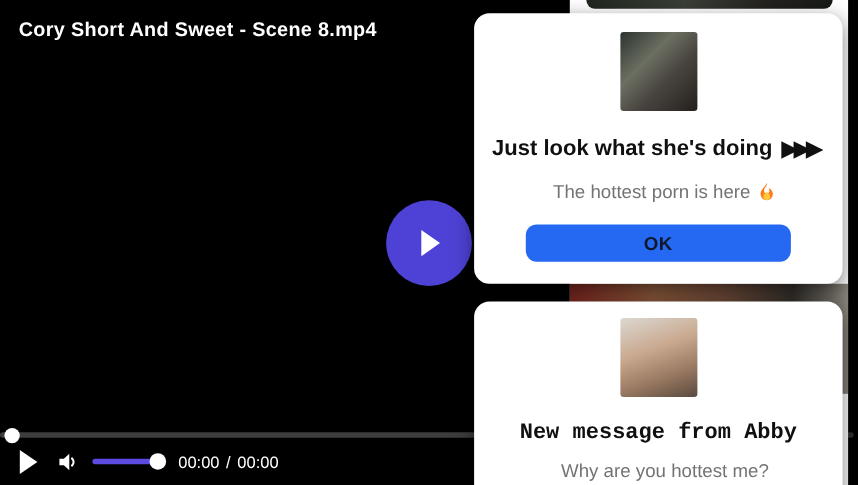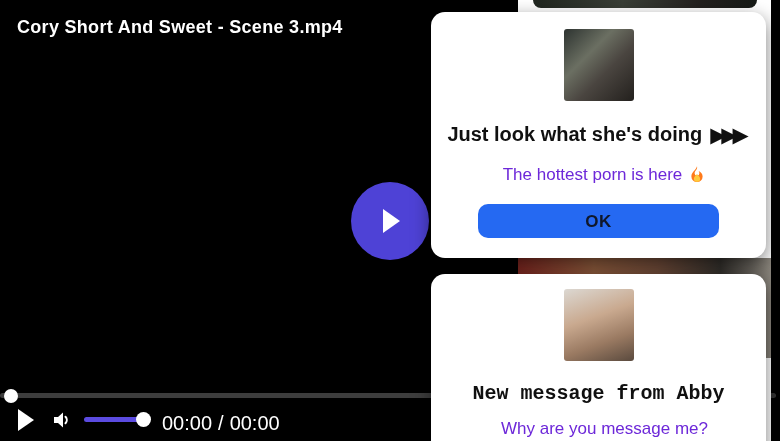--- a/index.html
+++ b/index.html
@@ -31,21 +31,21 @@
     border-left:16px solid #fff;border-top:11px solid transparent;border-bottom:11px solid transparent;
   }
   .vol-btn{position:absolute;left:49px;top:408px;width:24px;height:24px;cursor:pointer;}
   .vol-track{
     position:absolute;left:84px;top:417px;width:65px;height:5px;border-radius:3px;background:#5b4be0;cursor:pointer;
   }
   .vol-thumb{
     position:absolute;left:136px;top:412px;width:15px;height:15px;border-radius:50%;background:#fff;
   }
   .time{
-    position:absolute;left:162px;top:412px;color:#fff;font-size:20px;display:flex;gap:6px;white-space:nowrap;
+    position:absolute;left:162px;top:412px;color:#fff;font-size:15px;display:flex;gap:6px;white-space:nowrap;
   }
   
   .card{background:#fff;border-radius:14px;position:absolute;box-shadow:0 6px 18px rgba(0,0,0,.5);}
   .back-card{left:518px;top:-22px;width:253px;height:482px;overflow:hidden;}
   .back-card .cutoff-photo{
     position:absolute;left:15px;top:0;width:224px;height:30px;border-radius:0 0 8px 8px;
     background:linear-gradient(90deg,#20261f,#3a3f37 40%,#23201e 75%,#161a16);
   }
   .back-card .wide-photo{
     position:absolute;left:0;top:280px;width:253px;height:100px;
@@ -61,37 +61,37 @@
   .popup-heading{
     position:absolute;left:0;right:0;text-align:center;font-weight:700;font-size:20px;color:#101010;white-space:nowrap;
   }
   .popup1 .popup-heading{top:111px;}
   .popup2 .popup-heading{top:108px;font-family:Liberation Mono, monospace;}
   .arrows{
     font-family:"DejaVu Sans",sans-serif;font-size:21px;letter-spacing:-5px;
     margin-left:8px;padding-right:6px;vertical-align:-1px;
   }
   .popup-sub{
-    position:absolute;left:12px;right:0;text-align:center;font-size:17px;color:#6d28d9;white-space:nowrap;
+    position:absolute;left:12px;right:0;text-align:center;font-size:17px;color:#737373;white-space:nowrap;
   }
   .popup1 .popup-sub{top:153px;}
   .popup2 .popup-sub{top:145px;}
   .flame{vertical-align:-3px;margin-left:6px;}
   .ok-btn{
     position:absolute;left:47px;top:192px;width:241px;height:34px;border-radius:10px;border:none;
     background:#2569f2;color:#0f172a;font-weight:700;font-size:17px;text-align:center;line-height:34px;
     cursor:pointer;font-family:inherit;letter-spacing:.5px;
   }
 </style>
 </head>
 <body>
 
 <div class="stage">
 
-  <div class="video-title">Cory Short And Sweet - Scene 3.mp4</div>
+  <div class="video-title">Cory Short And Sweet - Scene 8.mp4</div>
 
   <div class="big-play">
     <div class="tri"></div>
   </div>
 
   <div class="seek-track"></div>
   <div class="seek-thumb"></div>
 
   <div class="ctrl-play"></div>
 
@@ -126,16 +126,16 @@
         <path fill="#ff7a1a" d="M12 1.5c1.2 4.5-3.2 5.6-3.2 9.6a3.2 3.2 0 0 0 6.4 0c0-2-1-3.2-1-3.2 3.2 1.1 5.3 4.2 5.3 7.3a7.5 7.5 0 0 1-15 0c0-6.4 6.4-8.5 7.5-13.7z"></path>
         <path fill="#ffc93c" d="M12 22.4a4.2 4.2 0 0 1-4.2-4.2c0-3 3.1-4.1 4.2-6.2 1.1 2.1 4.2 3.2 4.2 6.2a4.2 4.2 0 0 1-4.2 4.2z"></path>
       </svg>
     </div>
     <button class="ok-btn">OK</button>
   </div>
 
   <div class="card popup2">
     <div class="thumb t2"></div>
     <div class="popup-heading">New message from Abby</div>
-    <div class="popup-sub">Why are you message me?</div>
+    <div class="popup-sub">Why are you hottest me?</div>
   </div>
 
 </div>
 
 </body></html>

